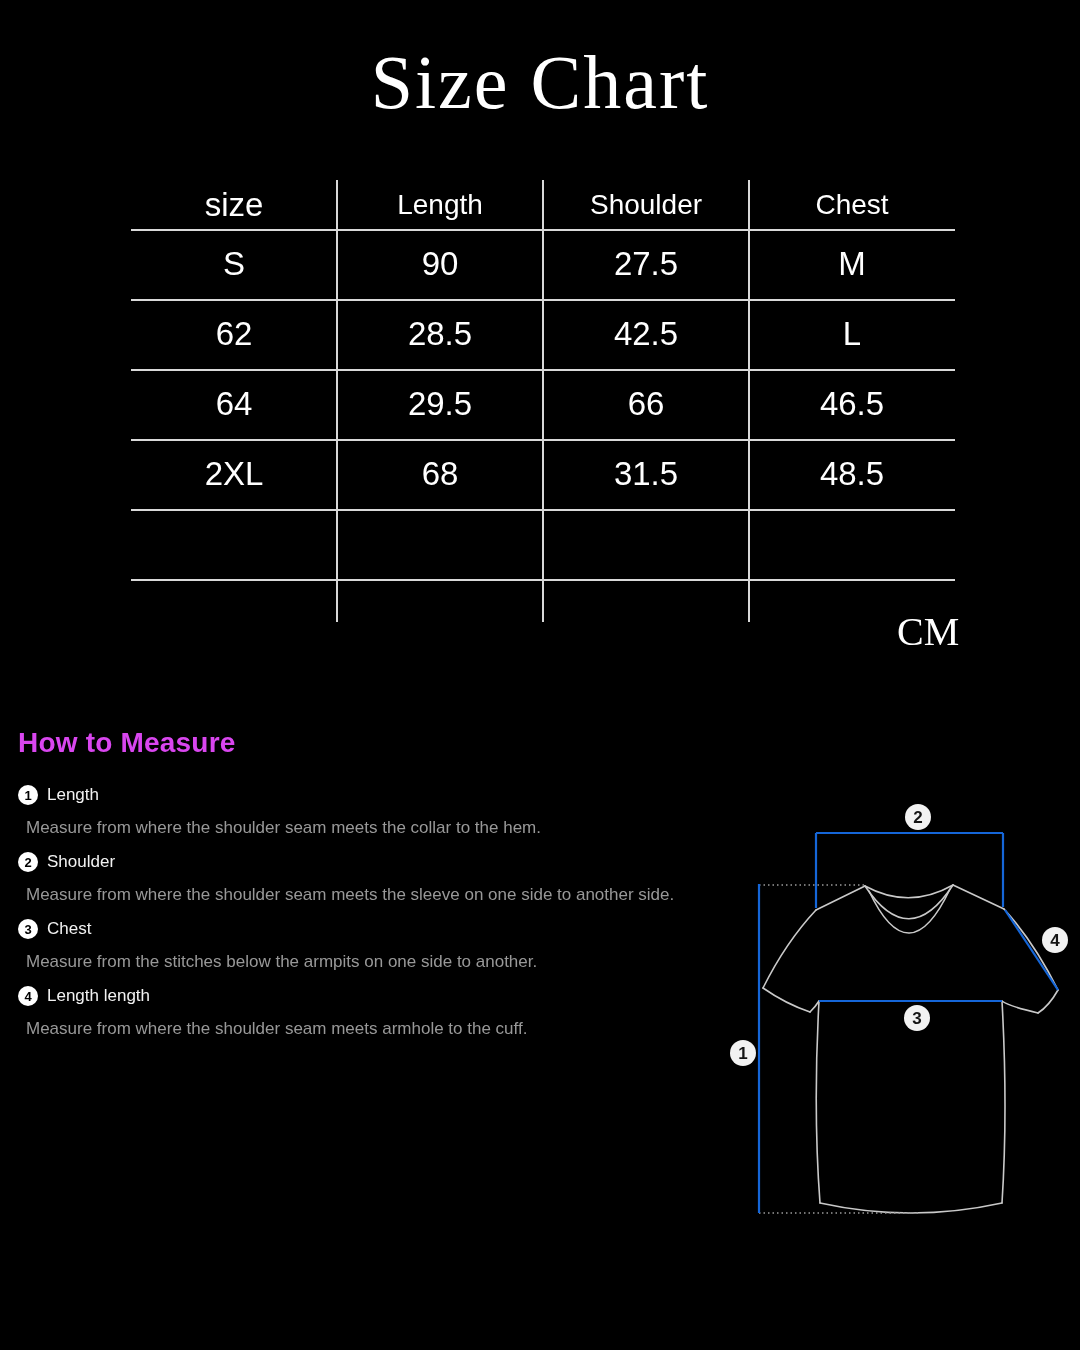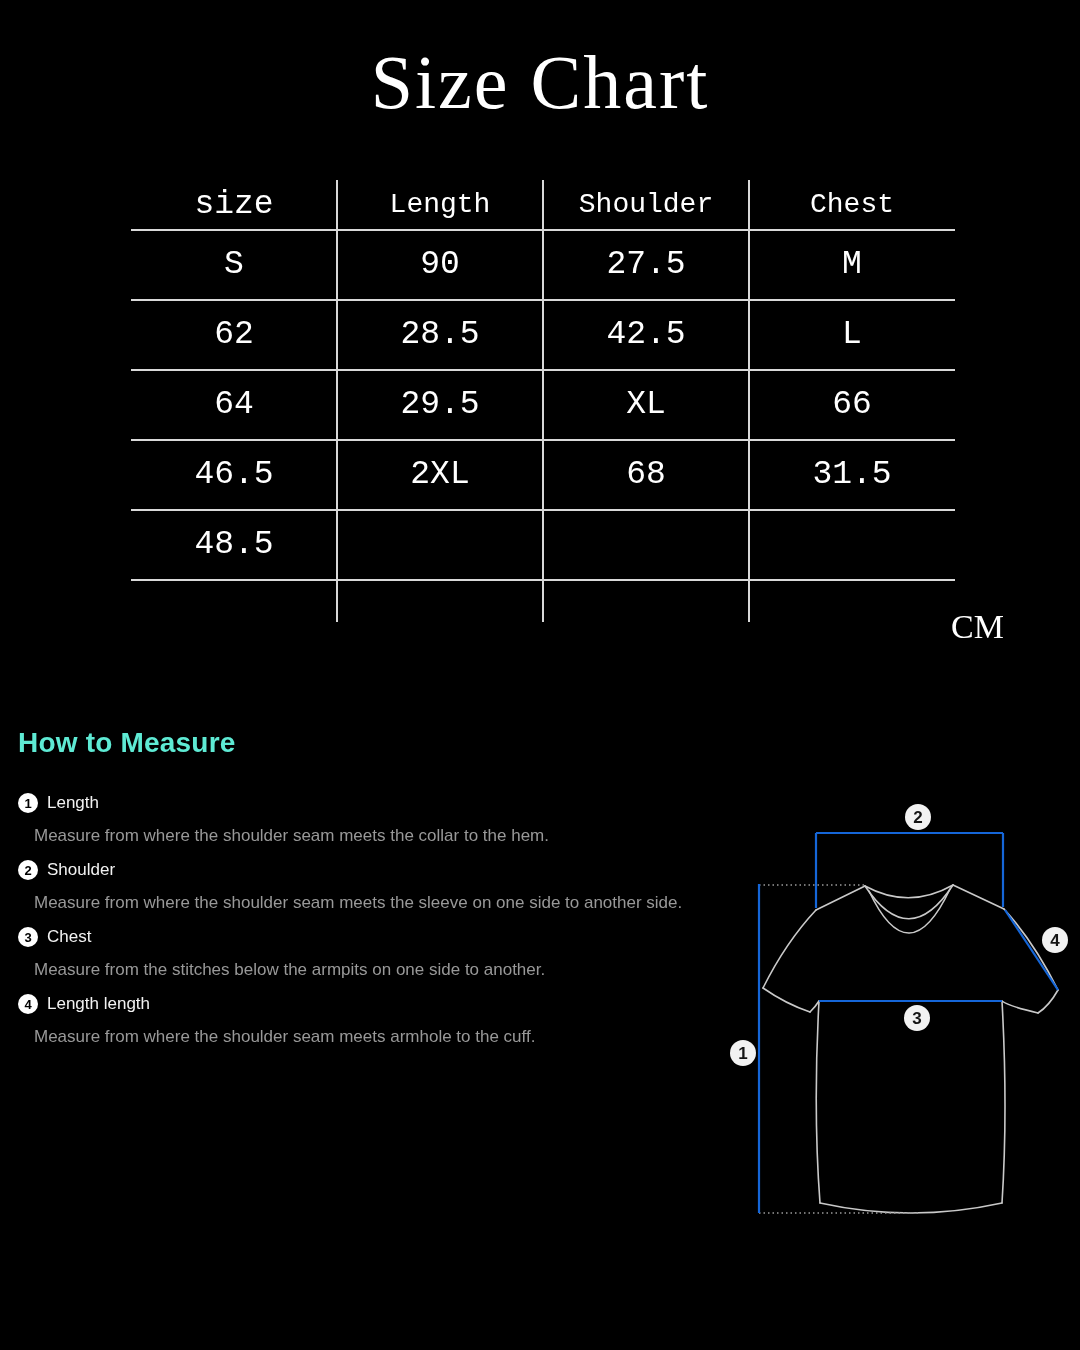--- a/index.html
+++ b/index.html
@@ -7,36 +7,36 @@
         font-family:"Liberation Sans",sans-serif;border-radius:11px;}
   
   .title{position:absolute;left:0;top:44px;width:1080px;margin:0;text-align:center;
          font-family:"Liberation Serif","DejaVu Serif",serif;font-weight:400;
          font-size:76px;line-height:1;color:#fff;letter-spacing:2px;}
   
   .size-table{position:absolute;left:131px;top:180px;width:824px;height:442px;}
   .grid{display:grid;grid-template-columns:206px 206px 206px 206px;
         grid-template-rows:49px 70px 70px 70px 70px 70px;}
   .cell{display:flex;align-items:center;justify-content:center;color:#fff;
-        font-family:Liberation Mono, monospace;font-size:33px;}
+        font-family:Liberation Sans, sans-serif;font-size:33px;}
   .cell.head{font-size:28px;}
   .cell.head.col0{font-size:33px;}
   .hline{position:absolute;left:0;width:824px;height:2px;background:#d9d9d9;}
   .vline{position:absolute;top:0;width:2px;height:442px;background:#d9d9d9;}
-  .unit{position:absolute;left:951px;top:608px;color:#fff;
-        font-family:"Liberation Serif","DejaVu Serif",serif;font-size:34px;}
+  .unit{position:absolute;left:897px;top:608px;color:#fff;
+        font-family:"Liberation Serif","DejaVu Serif",serif;font-size:40px;}
   
   .measure{position:absolute;left:18px;top:727px;width:680px;}
-  .measure h2{margin:0 0 34px 0;font-size:28px;font-weight:700;color:#5eead4;letter-spacing:.2px;}
+  .measure h2{margin:0 0 26px 0;font-size:28px;font-weight:700;color:#d946ef;letter-spacing:.2px;}
   .mi{position:relative;height:67px;}
   .mi-head{position:absolute;left:0;top:0;display:flex;align-items:center;gap:9px;}
   .num-badge{display:flex;align-items:center;justify-content:center;width:20px;height:20px;
              border-radius:50%;background:#fff;color:#000;font-size:13px;font-weight:700;}
   .mi-label{font-size:17px;color:#f2f2f2;}
-  .mi-desc{position:absolute;left:16px;top:33px;margin:0;font-size:17px;color:#989898;}
+  .mi-desc{position:absolute;left:8px;top:33px;margin:0;font-size:17px;color:#989898;}
   
   .diagram{position:absolute;left:700px;top:780px;}
   .marker-circle{fill:#f2f2f2;}
   .marker-num{fill:#141414;font-family:"Liberation Sans",sans-serif;font-size:17px;font-weight:600;}
 </style>
 </head>
 <body>
 
 <div class="page">
 
@@ -55,21 +55,20 @@
 
       <div class="cell">M</div>
       <div class="cell">62</div>
       <div class="cell">28.5</div>
       <div class="cell">42.5</div>
 
       <div class="cell">L</div>
       <div class="cell">64</div>
       <div class="cell">29.5</div>
 
-      <div class="cell">XL</div>
       <div class="cell">66</div>
       <div class="cell">46.5</div>
 
       <div class="cell">2XL</div>
       <div class="cell">68</div>
       <div class="cell">31.5</div>
       <div class="cell">48.5</div>
     </div>
     <div class="hline" style="top:49px"></div>
     <div class="hline" style="top:119px"></div>

